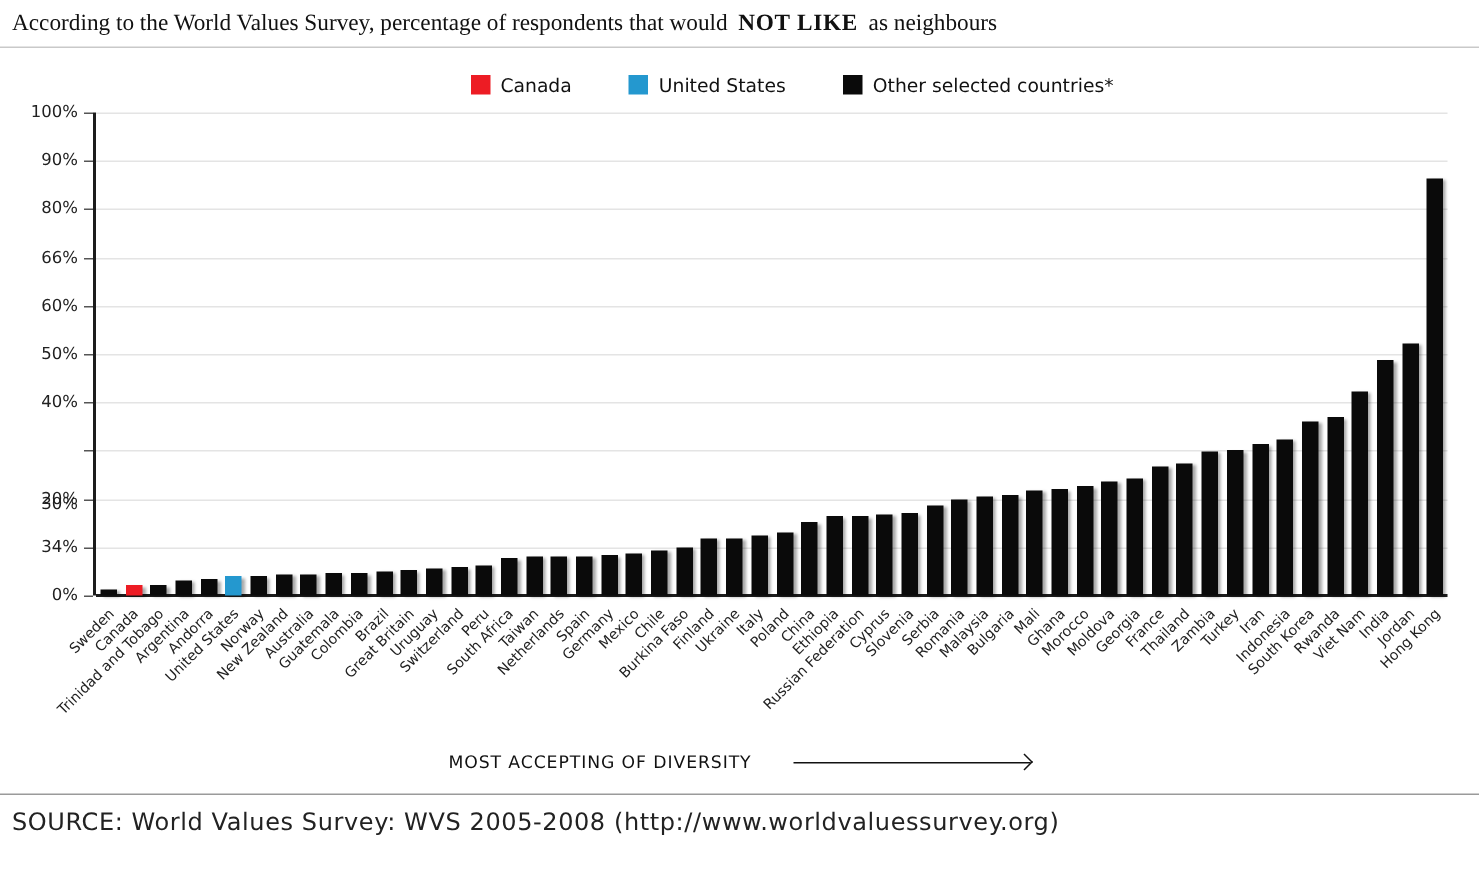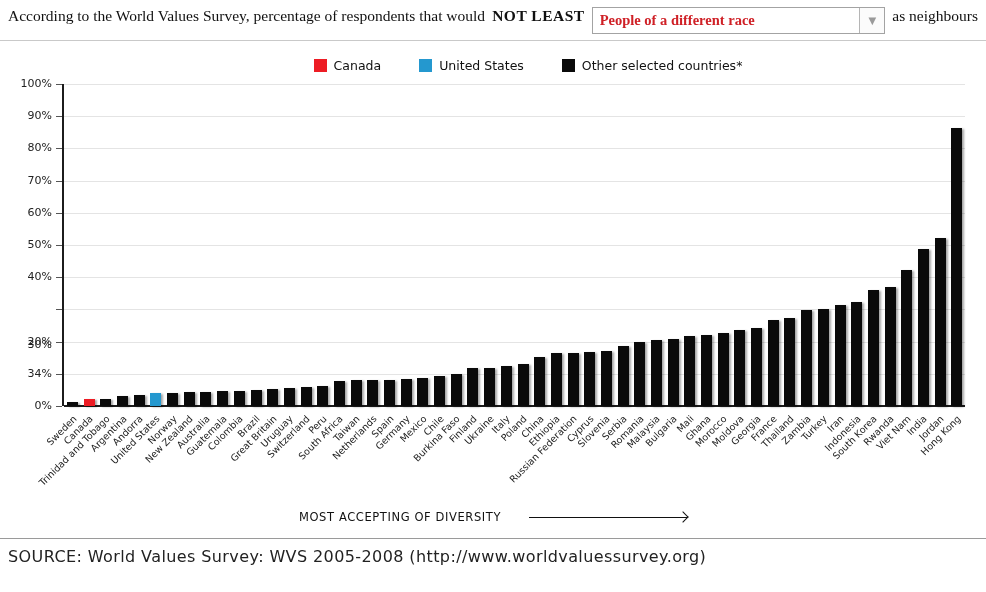--- a/index.html
+++ b/index.html
@@ -40,25 +40,21 @@
           border-top:1px solid #111;border-right:1px solid #111;transform:rotate(45deg);}
   
   .source-block{margin-top:14px;border-top:1px solid #9a9a9a;padding:8px 0 0 8px;
           font-size:16px;letter-spacing:.4px;color:#222;}
 </style>
 </head>
 <body>
 
 <div class="header">
   <span>According to the World Values Survey, percentage of respondents that would</span>
-  <span class="emph">NOT LEAST</span>
-  <span class="dropdown">
-    <span class="value">People of a different race</span>
-    <span class="arrow-box">▼</span>
-  </span>
+  <span class="emph">NOT LIKE</span>
   <span>as neighbours</span>
 </div>
 
 <div class="legend">
   <span class="legend-item">
     <span class="legend-swatch" style="background: rgb(237, 28, 36);"></span>
     <span>Canada</span>
   </span>
   <span class="legend-item">
     <span class="legend-swatch" style="background: rgb(36, 152, 207);"></span>
@@ -149,21 +145,21 @@
       <div class="bar" style="left: 870.63px; height: 168.084px; background: rgb(10, 10, 10);"></div>
       <div class="bar" style="left: 887.315px; height: 277.886px; background: rgb(10, 10, 10);"></div>
     </div>
 <div class="ylabel" style="top: 319px;">0%</div>
     <div class="ylabel" style="top: 286.8px;">34%</div>
     <div class="ylabel" style="top: 254.6px;">20%</div>
     <div class="ylabel" style="top: 222.4px; margin-top: 36px;">30%</div>
     <div class="ylabel" style="top: 190.2px;">40%</div>
     <div class="ylabel" style="top: 158px;">50%</div>
     <div class="ylabel" style="top: 125.8px;">60%</div>
-    <div class="ylabel" style="top: 93.6px;">70%</div>
+    <div class="ylabel" style="top: 93.6px;">66%</div>
     <div class="ylabel" style="top: 61.4px;">80%</div>
     <div class="ylabel" style="top: 29.2px;">90%</div>
     <div class="ylabel" style="top: -3px;">100%</div>
     <div class="xlabel" style="left: -41.5px; top: 333px;">Sweden</div>
     <div class="xlabel" style="left: -24.8148px; top: 333px;">Canada</div>
     <div class="xlabel" style="left: -8.12963px; top: 333px;">Trinidad and Tobago</div>
     <div class="xlabel" style="left: 8.55556px; top: 333px;">Argentina</div>
     <div class="xlabel" style="left: 25.2407px; top: 333px;">Andorra</div>
     <div class="xlabel" style="left: 41.9259px; top: 333px;">United States</div>
     <div class="xlabel" style="left: 58.6111px; top: 333px;">Norway</div>

